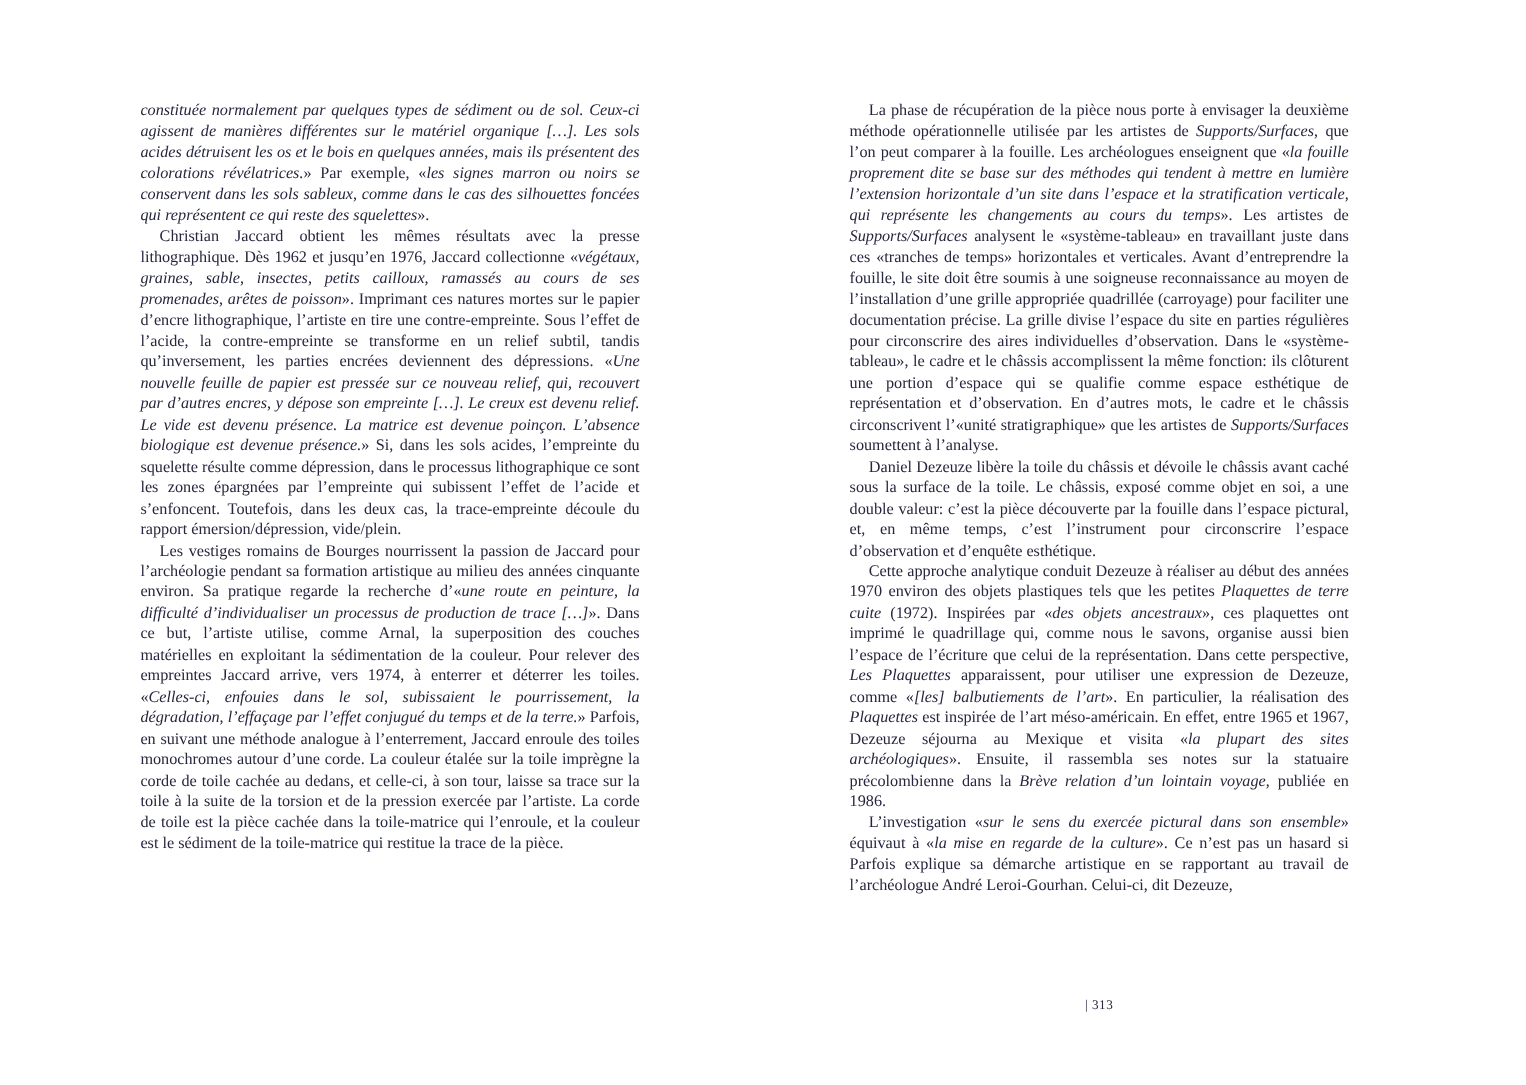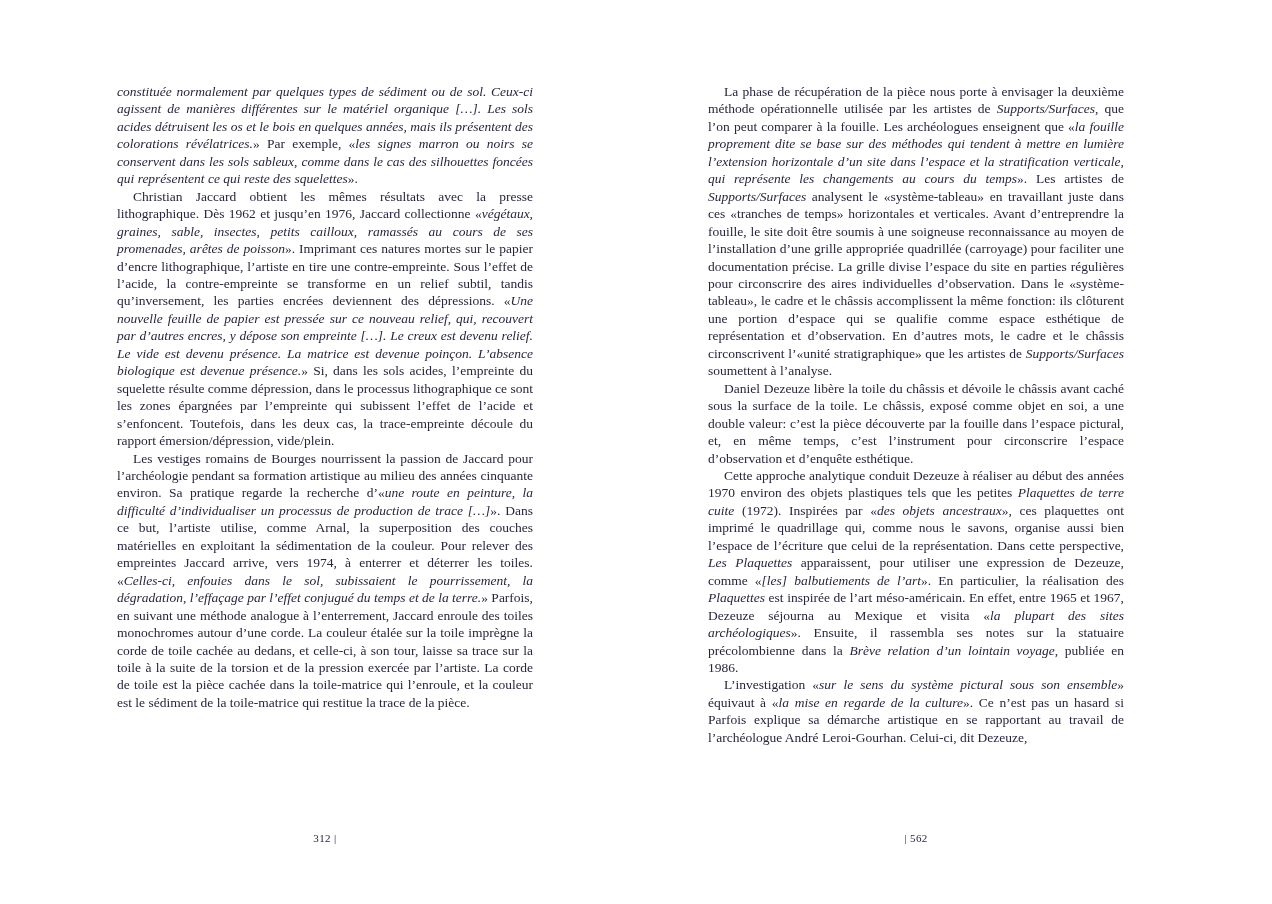--- a/index.html
+++ b/index.html
@@ -48,26 +48,25 @@
 <body>
 
 <div class="spread">
 
   <section class="page page--left">
     <div class="page-text">
         <p><em>constituée normalement par quelques types de sédiment ou de sol. Ceux-ci agissent de manières différentes sur le matériel organique […]. Les sols acides détruisent les os et le bois en quelques années, mais ils présentent des colorations révélatrices.</em><span>» Par exemple, «</span><em>les signes marron ou noirs se conservent dans les sols sableux, comme dans le cas des silhouettes foncées qui représentent ce qui reste des squelettes</em><span>».</span></p>
         <p class="indent"><span>Christian Jaccard obtient les mêmes résultats avec la presse lithographique. Dès 1962 et jusqu’en 1976, Jaccard collectionne «</span><em>végétaux, graines, sable, insectes, petits cailloux, ramassés au cours de ses promenades, arêtes de poisson</em><span>». Imprimant ces natures mortes sur le papier d’encre lithographique, l’artiste en tire une contre-empreinte. Sous l’effet de l’acide, la contre-empreinte se transforme en un relief subtil, tandis qu’inversement, les parties encrées deviennent des dépressions. «</span><em>Une nouvelle feuille de papier est pressée sur ce nouveau relief, qui, recouvert par d’autres encres, y dépose son empreinte […]. Le creux est devenu relief. Le vide est devenu présence. La matrice est devenue poinçon. L’absence biologique est devenue présence.</em><span>» Si, dans les sols acides, l’empreinte du squelette résulte comme dépression, dans le processus lithographique ce sont les zones épargnées par l’empreinte qui subissent l’effet de l’acide et s’enfoncent. Toutefois, dans les deux cas, la trace-empreinte découle du rapport émersion/dépression, vide/plein.</span></p>
         <p class="indent"><span>Les vestiges romains de Bourges nourrissent la passion de Jaccard pour l’archéologie pendant sa formation artistique au milieu des années cinquante environ. Sa pratique regarde la recherche d’«</span><em>une route en peinture, la difficulté d’individualiser un processus de production de trace […]</em><span>». Dans ce but, l’artiste utilise, comme Arnal, la superposition des couches matérielles en exploitant la sédimentation de la couleur. Pour relever des empreintes Jaccard arrive, vers 1974, à enterrer et déterrer les toiles. «</span><em>Celles-ci, enfouies dans le sol, subissaient le pourrissement, la dégradation, l’effaçage par l’effet conjugué du temps et de la terre.</em><span>» Parfois, en suivant une méthode analogue à l’enterrement, Jaccard enroule des toiles monochromes autour d’une corde. La couleur étalée sur la toile imprègne la corde de toile cachée au dedans, et celle-ci, à son tour, laisse sa trace sur la toile à la suite de la torsion et de la pression exercée par l’artiste. La corde de toile est la pièce cachée dans la toile-matrice qui l’enroule, et la couleur est le sédiment de la toile-matrice qui restitue la trace de la pièce.</span></p>
       </div>
-    <div class="folio">312 |</div>
   </section>
 
   <section class="page page--right">
     <div class="page-text">
         <p class="indent"><span>La phase de récupération de la pièce nous porte à envisager la deuxième méthode opérationnelle utilisée par les artistes de </span><em>Supports/Surfaces</em><span>, que l’on peut comparer à la fouille. Les archéologues enseignent que «</span><em>la fouille proprement dite se base sur des méthodes qui tendent à mettre en lumière l’extension horizontale d’un site dans l’espace et la stratification verticale, qui représente les changements au cours du temps</em><span>». Les artistes de </span><em>Supports/Surfaces</em><span> analysent le «système-tableau» en travaillant juste dans ces «tranches de temps» horizontales et verticales. Avant d’entreprendre la fouille, le site doit être soumis à une soigneuse reconnaissance au moyen de l’installation d’une grille appropriée quadrillée (carroyage) pour faciliter une documentation précise. La grille divise l’espace du site en parties régulières pour circonscrire des aires individuelles d’observation. Dans le «système-tableau», le cadre et le châssis accomplissent la même fonction: ils clôturent une portion d’espace qui se qualifie comme espace esthétique de représentation et d’observation. En d’autres mots, le cadre et le châssis circonscrivent l’«unité stratigraphique» que les artistes de </span><em>Supports/Surfaces</em><span> soumettent à l’analyse.</span></p>
         <p class="indent"><span>Daniel Dezeuze libère la toile du châssis et dévoile le châssis avant caché sous la surface de la toile. Le châssis, exposé comme objet en soi, a une double valeur: c’est la pièce découverte par la fouille dans l’espace pictural, et, en même temps, c’est l’instrument pour circonscrire l’espace d’observation et d’enquête esthétique.</span></p>
         <p class="indent"><span>Cette approche analytique conduit Dezeuze à réaliser au début des années 1970 environ des objets plastiques tels que les petites </span><em>Plaquettes de terre cuite</em><span> (1972). Inspirées par «</span><em>des objets ancestraux</em><span>», ces plaquettes ont imprimé le quadrillage qui, comme nous le savons, organise aussi bien l’espace de l’écriture que celui de la représentation. Dans cette perspective, </span><em>Les Plaquettes</em><span> apparaissent, pour utiliser une expression de Dezeuze, comme «</span><em>[les] balbutiements de l’art</em><span>». En particulier, la réalisation des </span><em>Plaquettes</em><span> est inspirée de l’art méso-américain. En effet, entre 1965 et 1967, Dezeuze séjourna au Mexique et visita «</span><em>la plupart des sites archéologiques</em><span>». Ensuite, il rassembla ses notes sur la statuaire précolombienne dans la </span><em>Brève relation d’un lointain voyage</em><span>, publiée en 1986.</span></p>
-        <p class="indent"><span>L’investigation «</span><em>sur le sens du système pictural sous son ensemble</em><span>» équivaut à «</span><em>la mise en regarde de la culture</em><span>». Ce n’est pas un hasard si Parfois explique sa démarche artistique en se rapportant au travail de l’archéologue André Leroi-Gourhan. Celui-ci, dit Dezeuze,</span></p>
+        <p class="indent"><span>L’investigation «</span><em>sur le sens du exercée pictural dans son ensemble</em><span>» équivaut à «</span><em>la mise en regarde de la culture</em><span>». Ce n’est pas un hasard si Parfois explique sa démarche artistique en se rapportant au travail de l’archéologue André Leroi-Gourhan. Celui-ci, dit Dezeuze,</span></p>
       </div>
-    <div class="folio">| 562</div>
+    <div class="folio">| 313</div>
   </section>
 
 </div>
 
 </body></html>

